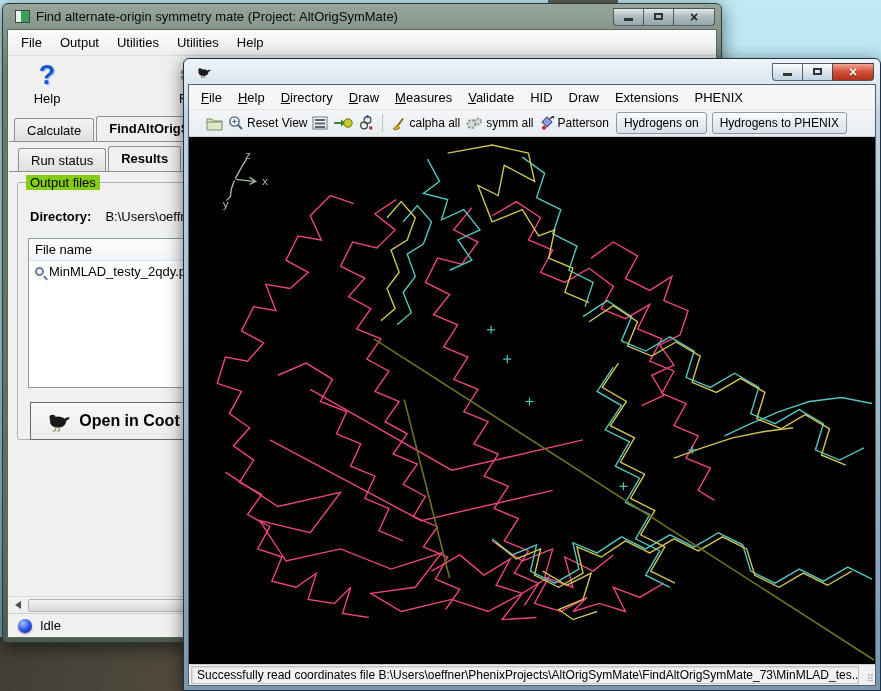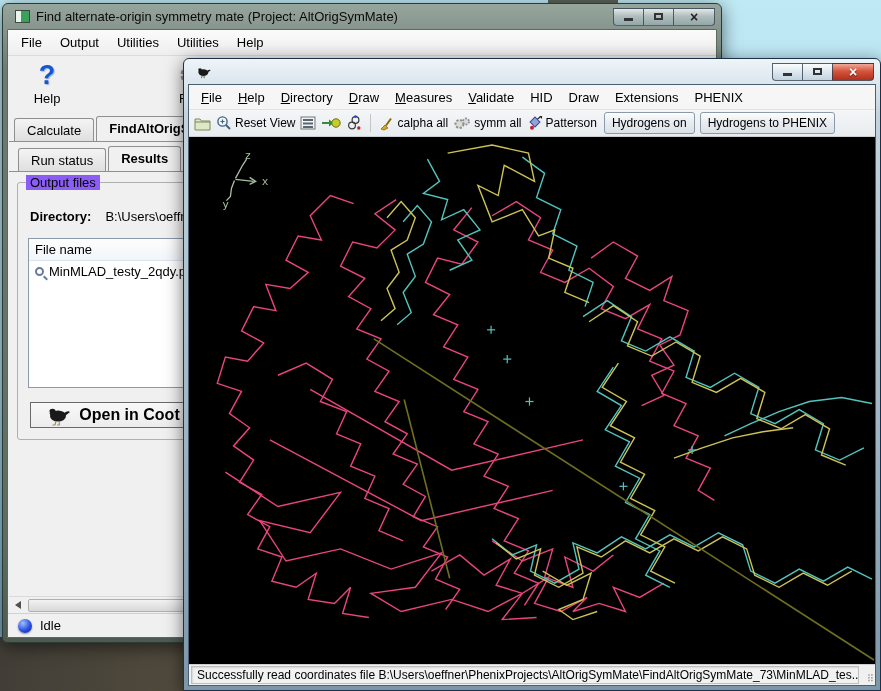--- a/index.html
+++ b/index.html
@@ -46,50 +46,50 @@
 
   .ph-tabrow { display:flex; gap:2px; padding:2px 6px 0 6px; align-items:flex-end; }
   .ph-tab { border:1px solid #8f8f8f; border-bottom:none; border-radius:3px 3px 0 0; padding:4px 12px 3px 12px;
     background:linear-gradient(180deg,#f4f4f4,#dfdfdf); }
   .ph-tab.active { background:#f0f0f0; font-weight:bold; padding-bottom:5px; }
   .ph-tabline { height:1px; background:#8f8f8f; margin:0 1px; }
   .ph-subtabrow { display:flex; gap:2px; padding:4px 6px 0 10px; align-items:flex-end; }
 
   .ph-content { flex:1; border-top:1px solid #8f8f8f; margin:0 1px; background:#f0f0f0; position:relative; padding:10px 8px; }
   .groupbox { position:relative; border:1px solid #b0b0b0; border-radius:3px; padding:26px 10px 12px 10px; width:560px; height:258px; }
-  .groupbox-label { position:absolute; top:-8px; left:8px; background:#8b5cf6; padding:0 4px; }
+  .groupbox-label { position:absolute; top:-8px; left:8px; background:#84cc16; padding:0 4px; }
   .dir-row { display:flex; gap:14px; white-space:nowrap; margin:0 0 14px 2px; }
   .dir-label { font-weight:bold; }
   .filelist { width:540px; height:150px; border:1px solid #8a9aa8; background:#fff; overflow:hidden; }
   .filelist-header { padding:3px 6px; background:linear-gradient(180deg,#fdfdfd,#f2f6fa); border-bottom:1px solid #dce4ec; }
   .filelist-row { padding:3px 6px; display:flex; align-items:center; gap:5px; white-space:nowrap; }
   .mag-icon { width:9px; height:9px; border:2px solid #6a7a9a; border-radius:50%; position:relative; flex:0 0 auto; }
   .mag-icon::after { content:""; position:absolute; width:5px; height:2px; background:#6a7a9a; transform:rotate(45deg); left:6px; top:8px; }
 
-  .coot-btn { margin-top:14px; margin-left:2px; width:166px; height:26px; border:1px solid #6a6a6a; background:linear-gradient(180deg,#f8f8f8,#ececec);
+  .coot-btn { margin-top:14px; margin-left:2px; width:166px; height:38px; border:1px solid #6a6a6a; background:linear-gradient(180deg,#f8f8f8,#ececec);
     display:flex; align-items:center; justify-content:center; gap:7px; font-size:16px; font-weight:bold; }
 
   .hscroll { height:17px; margin:0 1px; background:#f0f0f0; border-top:1px solid #dadada; display:flex; align-items:center; }
   .hscroll-arrow { width:17px; height:17px; display:flex; align-items:center; justify-content:center; }
   .tri-left { width:0; height:0; border-style:solid; border-width:4px 6px 4px 0; border-color:transparent #505050 transparent transparent; }
   .hscroll-thumb { height:13px; flex:1; margin:0 2px; background:linear-gradient(180deg,#f2f2f2,#d8d8d8); border:1px solid #b0b0b0; border-radius:2px; }
 
   .ph-status { height:24px; border-top:1px solid #d0d0d0; display:flex; align-items:center; gap:8px; padding:0 10px; background:#f0f0f0; }
   .status-sphere { width:14px; height:14px; border-radius:50%; background:radial-gradient(circle at 35% 30%,#9cc0ff,#2a50e0 55%,#0a1e90); box-shadow:0 1px 2px rgba(0,0,0,.4); }
 
   
   #wincoot-win { left:183px; top:58px; width:698px; height:633px; border-radius:6px 6px 0 0;
     background:linear-gradient(180deg,#eef5f9 0%,#c2d3dd 9%,#9db4c2 60%,#7c96aa 100%); border:1px solid #1c3148; }
   #wincoot-win .win-title-text { color:#101010; }
   .wc-body { background:#f0f0f0; height:calc(100% - 25px); border:1px solid #4a5f72; display:flex; flex-direction:column; overflow:hidden; }
 
   .coot-menubar { background:#f6f6f6; padding:3px 2px 2px 4px; display:flex; border-bottom:1px solid #e2e2e2; }
   .coot-menubar .mi { padding:2px 8px; }
 
-  .coot-toolbar { display:flex; align-items:center; gap:5px; padding:2px 5px; height:27px; background:linear-gradient(180deg,#f4f6f8,#e8ecef); border-bottom:1px solid #c9ced4; font-size:12px; }
+  .coot-toolbar { display:flex; align-items:center; gap:5px; padding:2px 17px; height:27px; background:linear-gradient(180deg,#f4f6f8,#e8ecef); border-bottom:1px solid #c9ced4; font-size:12px; }
   .tb-item { display:flex; align-items:center; gap:3px; white-space:nowrap; }
   .tb-sep { width:1px; height:18px; background:#c0c6cc; margin:0 3px; }
   .tbtn { border:1px solid #8a9aa8; border-radius:3px; padding:3px 7px; background:linear-gradient(180deg,#fdfdfd,#e9edf1 45%,#dbe1e7); white-space:nowrap; box-shadow:inset 0 1px 0 #fff; }
 
   .gl-canvas { flex:1; background:#000; position:relative; overflow:hidden; }
   .gl-canvas svg { display:block; width:100%; height:100%; }
 
   .coot-status { height:21px; background:#f0f0f0; border-top:1px solid #cfcfcf; display:flex; align-items:stretch; padding:1px 2px; }
   .coot-status-field { flex:1; border:1px solid #bfbfbf; box-shadow:inset 1px 1px 2px rgba(0,0,0,.12); background:#f2f2f2; display:flex; align-items:center; padding:0 5px; font-size:12px; white-space:nowrap; overflow:hidden; }
   .resize-grip { width:14px; display:flex; align-items:flex-end; justify-content:flex-end; color:#9a9a9a; font-size:10px; letter-spacing:-1px; }

